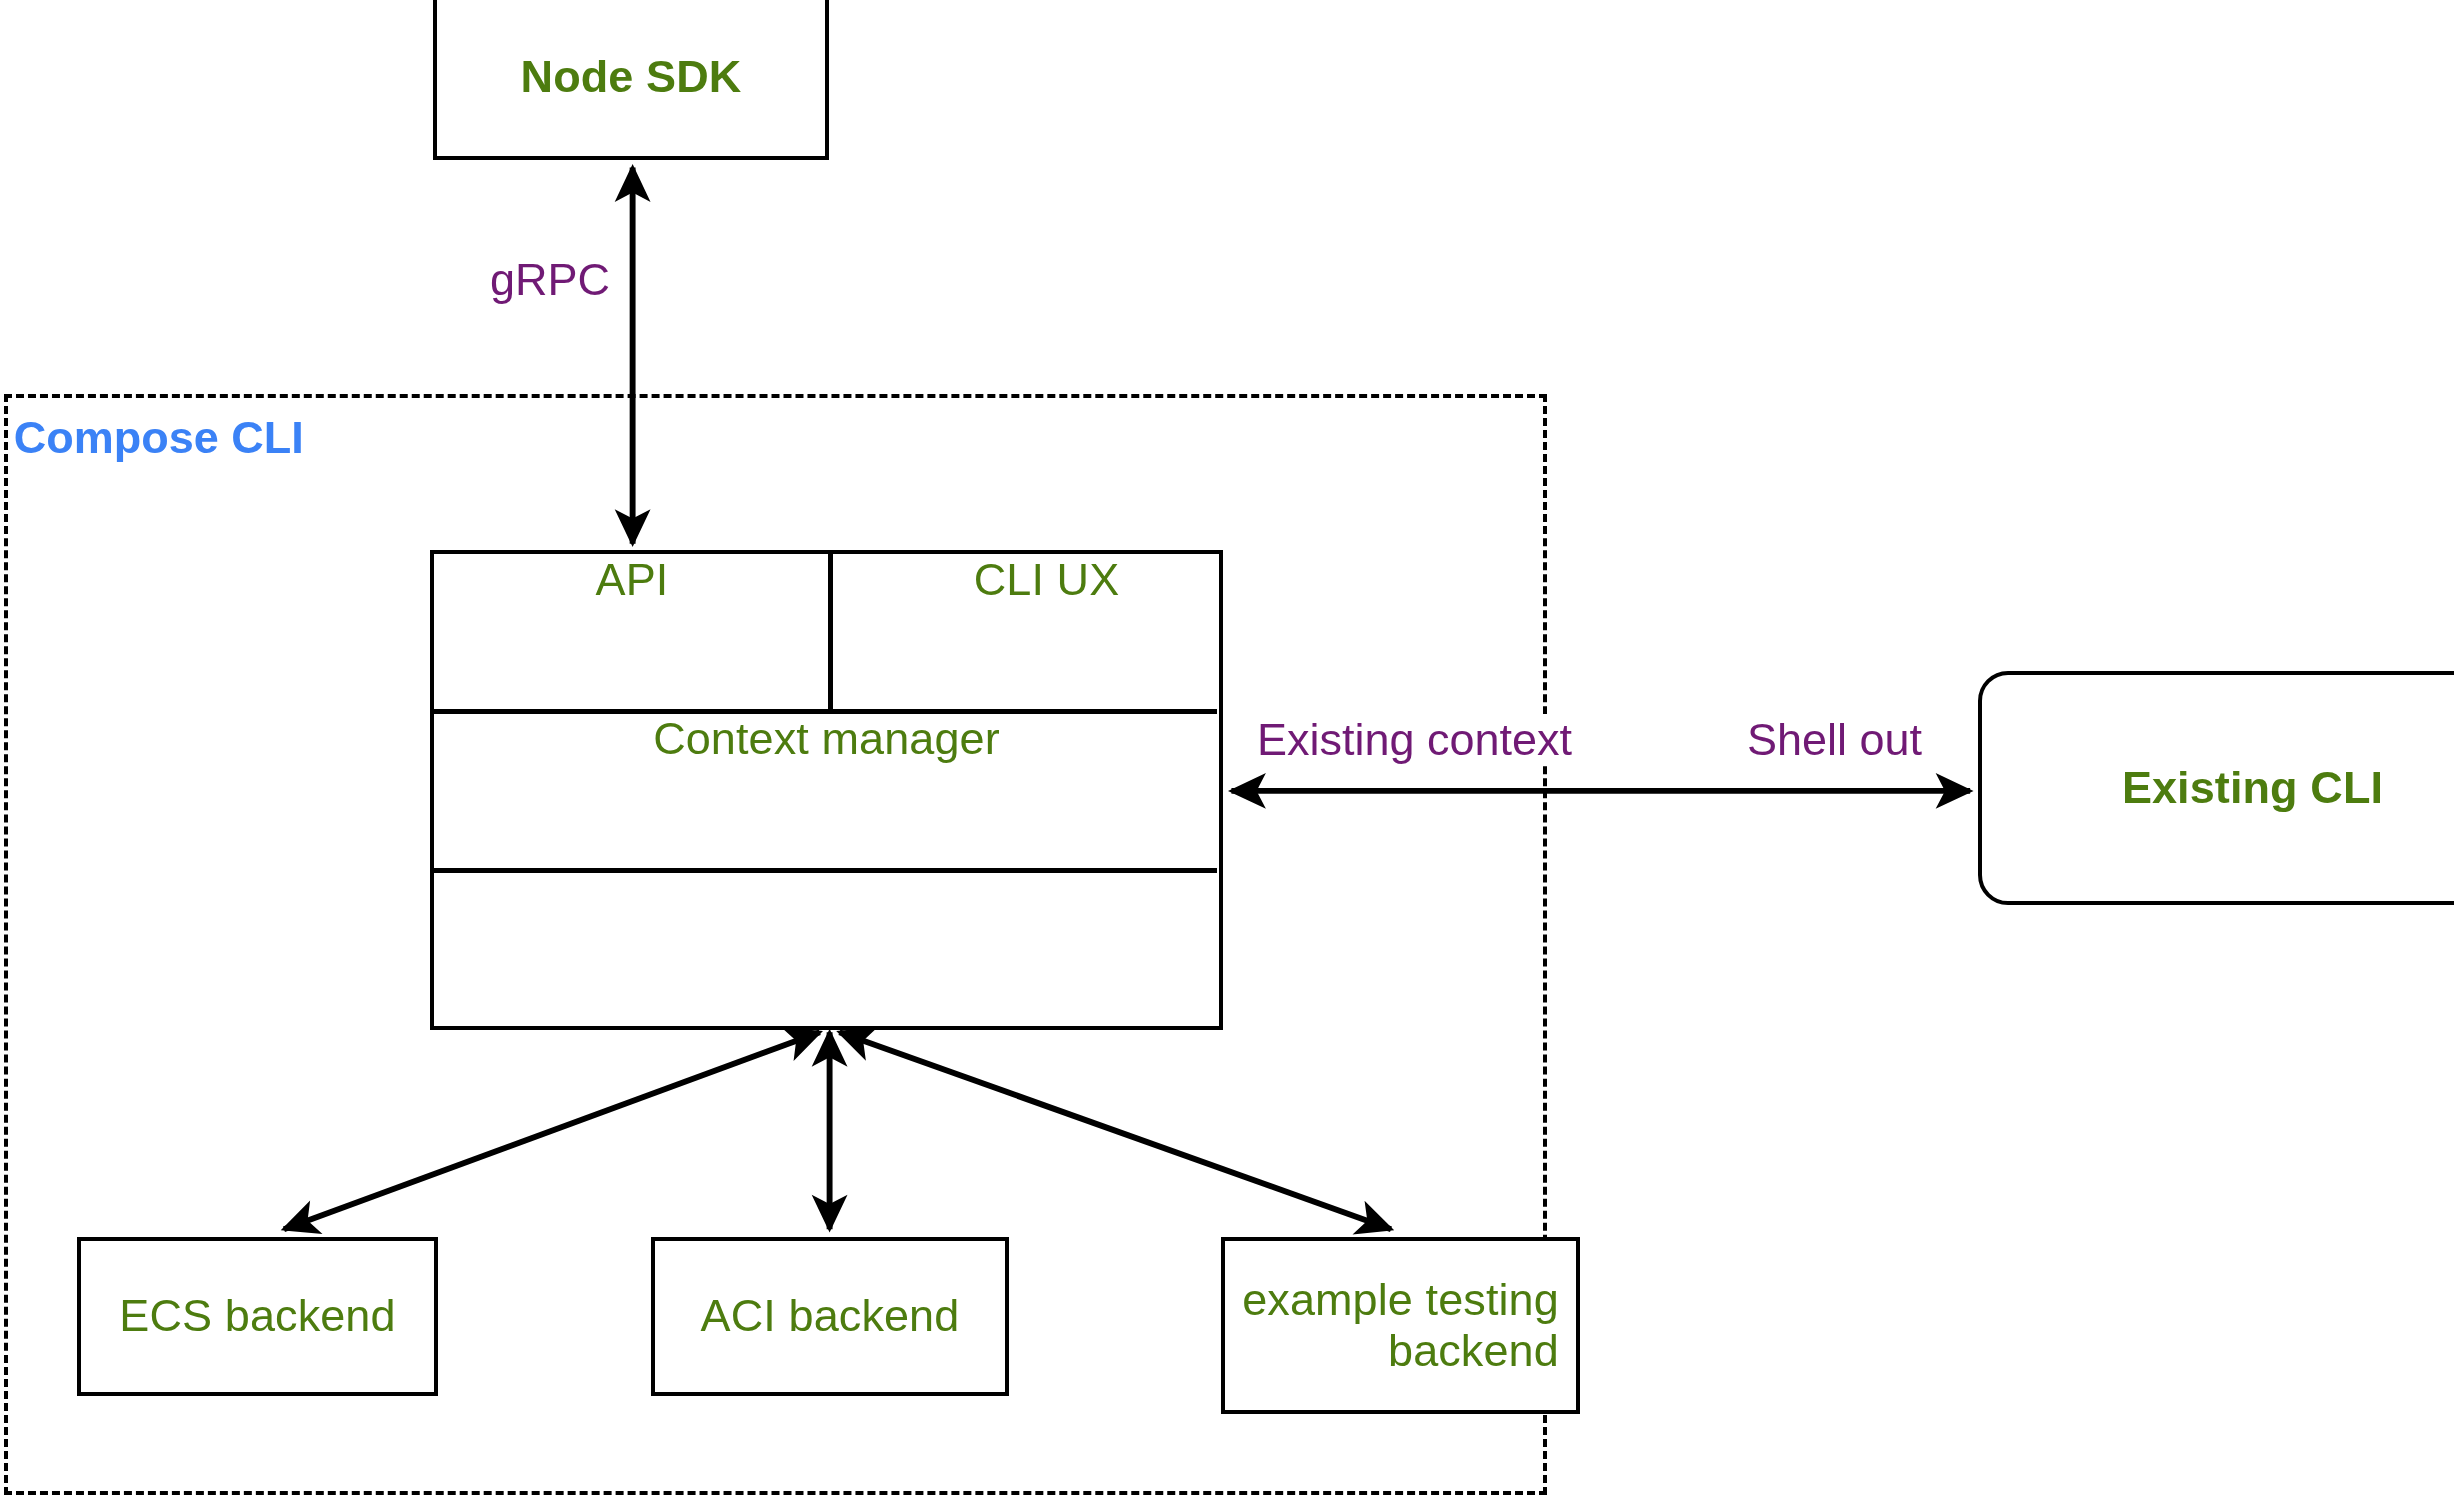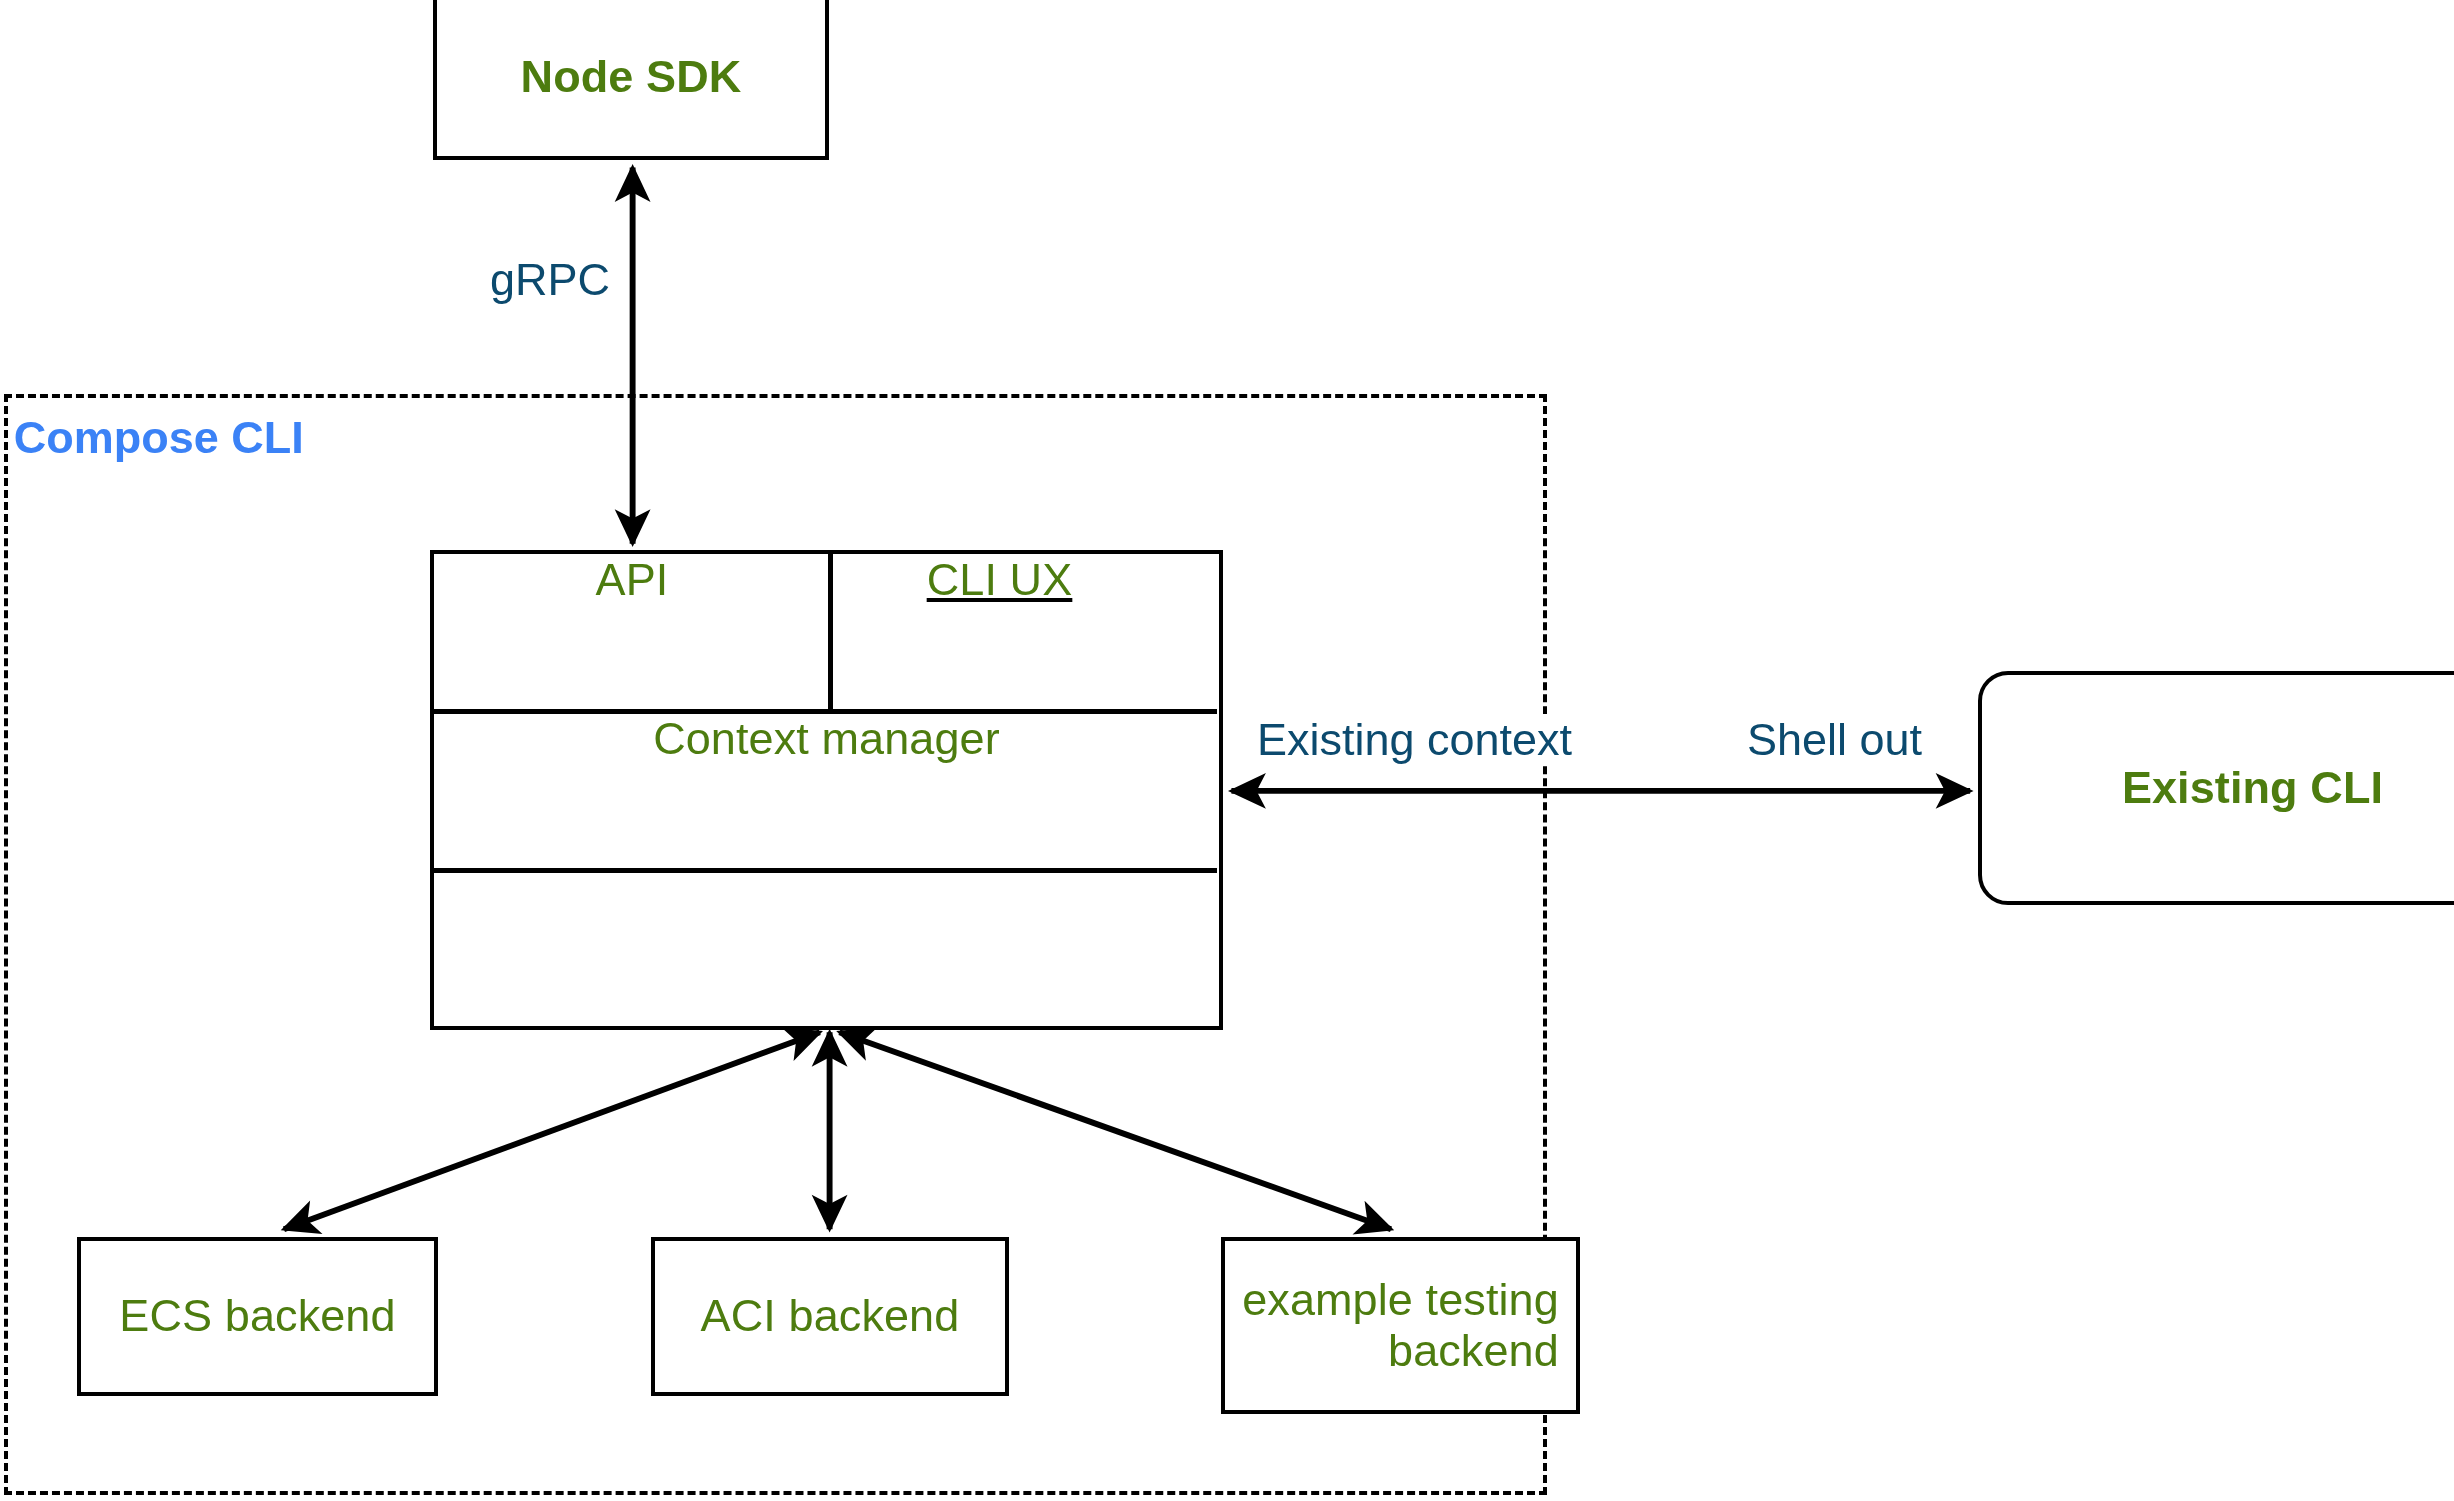--- a/index.html
+++ b/index.html
@@ -49,21 +49,21 @@
   .group-title {
     position: absolute;
     font-size: 45px;
     font-weight: bold;
     color: #3b82f6;
     white-space: nowrap;
   }
   .edge-label {
     position: absolute;
     font-size: 45px;
-    color: #0c4a6e;
+    color: #701a75;
     white-space: nowrap;
     background: #ffffff;
     padding: 0 3.9px;
     text-align: center;
   }
   .sub-cell {
     position: absolute;
     box-sizing: border-box;
     display: flex;
     align-items: flex-start;
@@ -132,21 +132,21 @@
 
     <div class="stack-divider-h" style="left:0px; top:155px; width:783px;"></div>
     <div class="stack-divider-h" style="left:0px; top:314px; width:783px;"></div>
 
     <div class="stack-divider-v" style="left:394px; top:0px; height:155px;"></div>
   </div>
 
   <div class="sub-cell" style="left:435px; top:555px; width:394px; height:155px;">
     <span class="node-label">API</span>
   </div>
-  <div class="sub-cell" style="left:787px; top:555px; width:425px; height:155px;text-decoration:underline;">
+  <div class="sub-cell" style="left:834px; top:555px; width:425px; height:155px;">
     <span class="node-label">CLI UX</span>
   </div>
   <div class="sub-cell" style="left:435px; top:714px; width:783px; height:155px;">
     <span class="node-label">Context manager</span>
   </div>
 
   <div class="edge-label" style="left:1253px; top:714px;">Existing context</div>
 
   <div class="edge-label" style="left:1743px; top:714px;">Shell out</div>
 

